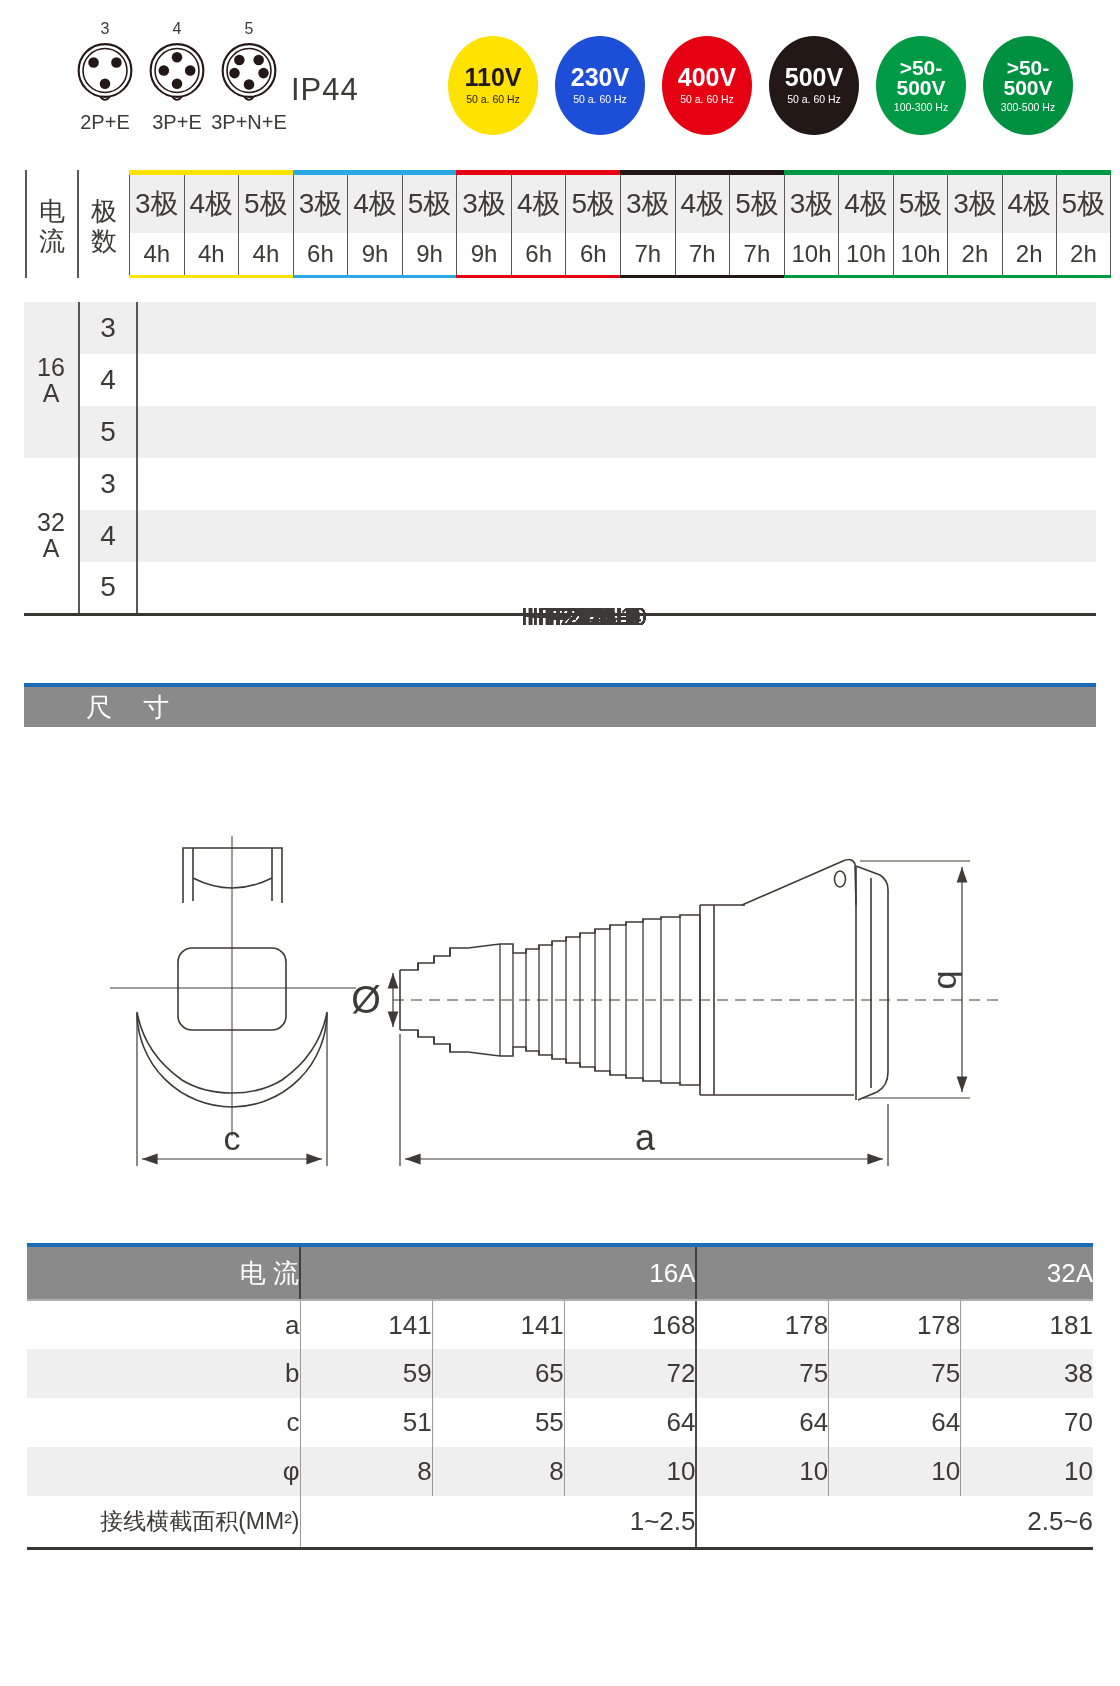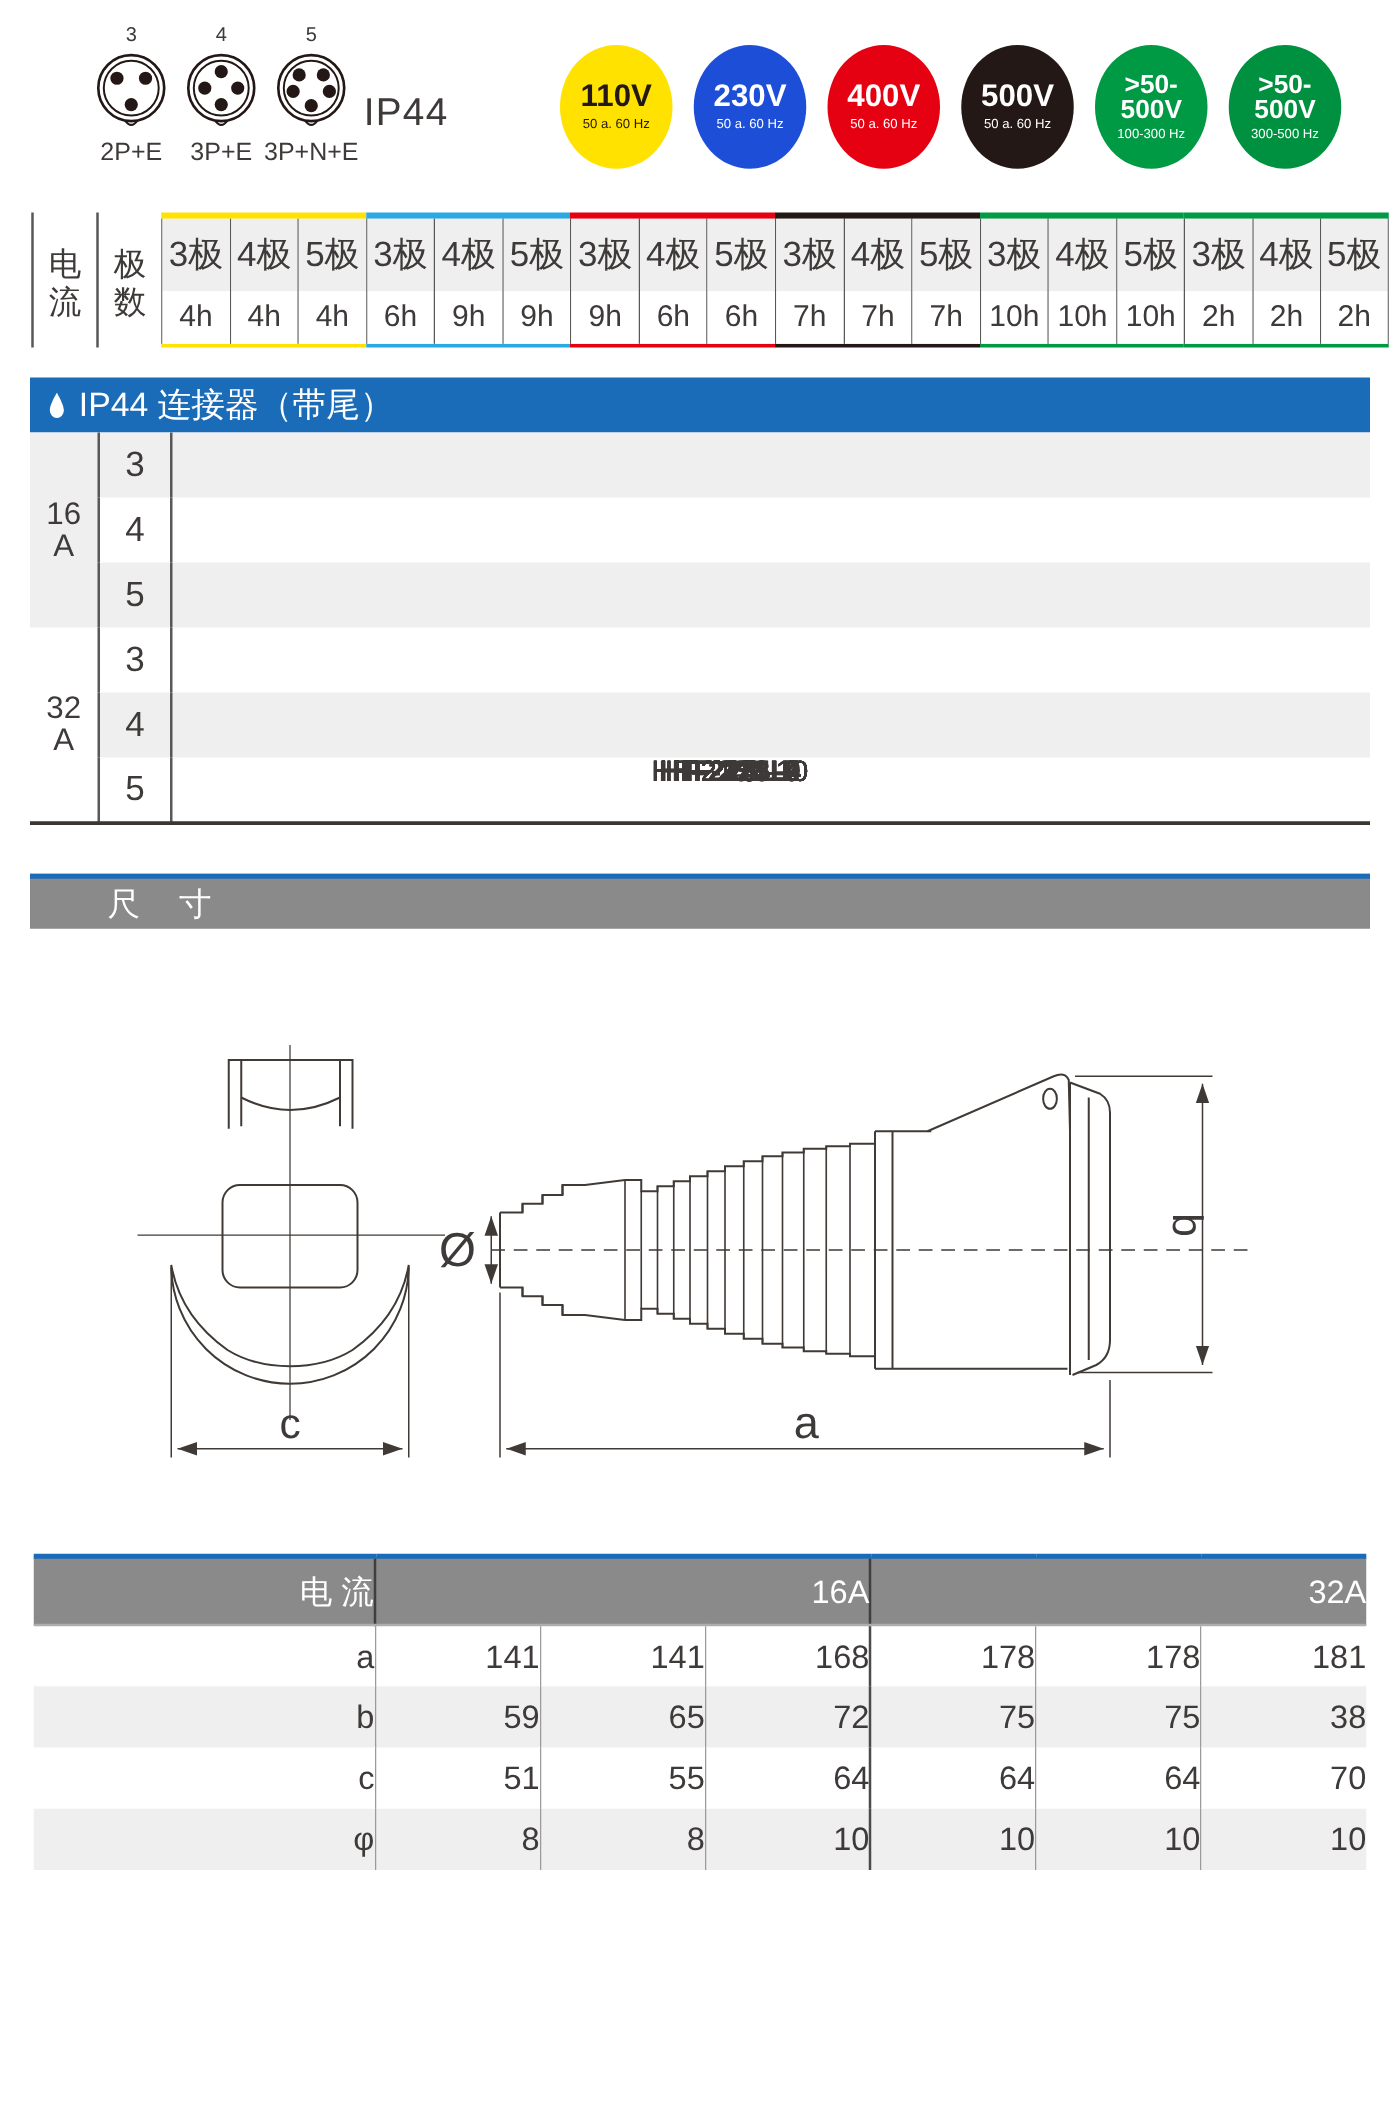--- a/index.html
+++ b/index.html
@@ -42,21 +42,21 @@
   .model-table tr{height:52px;}
   .model-table tbody tr:nth-child(odd){background:#efefef;}
   .model-table td{text-align:center;vertical-align:middle;padding:0;}
   td.cur{width:54px;font-size:25px;line-height:1.05;border-right:2px solid #595757;background:transparent;}
   td.pole{width:56px;font-size:28px;border-right:2px solid #595757;}
   td.model{font-size:23.5px;border-right:2px solid #595757;}
   td.model.last{border-right:none;}
   td.model.b{font-weight:bold;}
 
   
-  .dim-banner{position:absolute;top:699px;left:24px;width:1072px;height:40px;background:#8a8a8a;
+  .dim-banner{position:absolute;top:683px;left:24px;width:1072px;height:40px;background:#8a8a8a;
               border-top:4px solid #1b6cb8;box-sizing:content-box;display:flex;align-items:center;}
   .dim-banner span{color:#fff;font-size:26px;margin-left:62px;letter-spacing:12px;}
 
   
   svg.drawing{position:absolute;top:740px;left:0;}
 
   
   .dim-table{position:absolute;top:1243px;left:27px;width:1066px;border-collapse:collapse;table-layout:fixed;}
   .dim-table td{text-align:right;vertical-align:middle;padding:0;font-size:26px;color:#3e3a39;}
   .dim-table tr.hrow td{background:#8a8a8a;color:#fff;height:52px;border-right:2px solid #3f3f3f;}
@@ -241,26 +241,20 @@
           <div class="ht-hour">2h</div>
         </div>
         <div class="ht-col">
           <div class="ht-pole">5极</div>
           <div class="ht-hour">2h</div>
         </div>
       </div>
     </div>
 
   <section class="model">
-    <div class="model-title-bar" style="background: rgb(27, 108, 184);">
-      <svg width="15" height="23" viewBox="0 0 16 24">
-        <path d="M8,1 C8,1 2,11 2,16 a6,6.5 0 0 0 12,0 C14,11 8,1 8,1 Z" fill="#ffffff"></path>
-      </svg>
-      <span>IP44 连接器（带尾）</span>
-    </div>
     <table class="model-table">
         <tbody>
           <tr>
             <td class="cur" rowspan="3">
               <div>16</div>
               <div>A</div>
             </td>
             <td class="pole">3</td>
             <td class="model b">HF-213L-4</td>
             <td class="model b">HF-213L</td>
@@ -430,16 +424,21 @@
         </tr>
         <tr class="brow stripe">
           <td class="lbl">φ</td>
           <td>8</td>
           <td>8</td>
           <td class="mid">10</td>
           <td>10</td>
           <td>10</td>
           <td>10</td>
         </tr>
+        <tr class="brow lastrow">
+          <td class="lbl">接线横截面积(MM²)</td>
+          <td class="mid" colspan="3">1~2.5</td>
+          <td colspan="3">2.5~6</td>
+        </tr>
       </tbody>
   </table>
 
 </div>
 
 </body></html>

